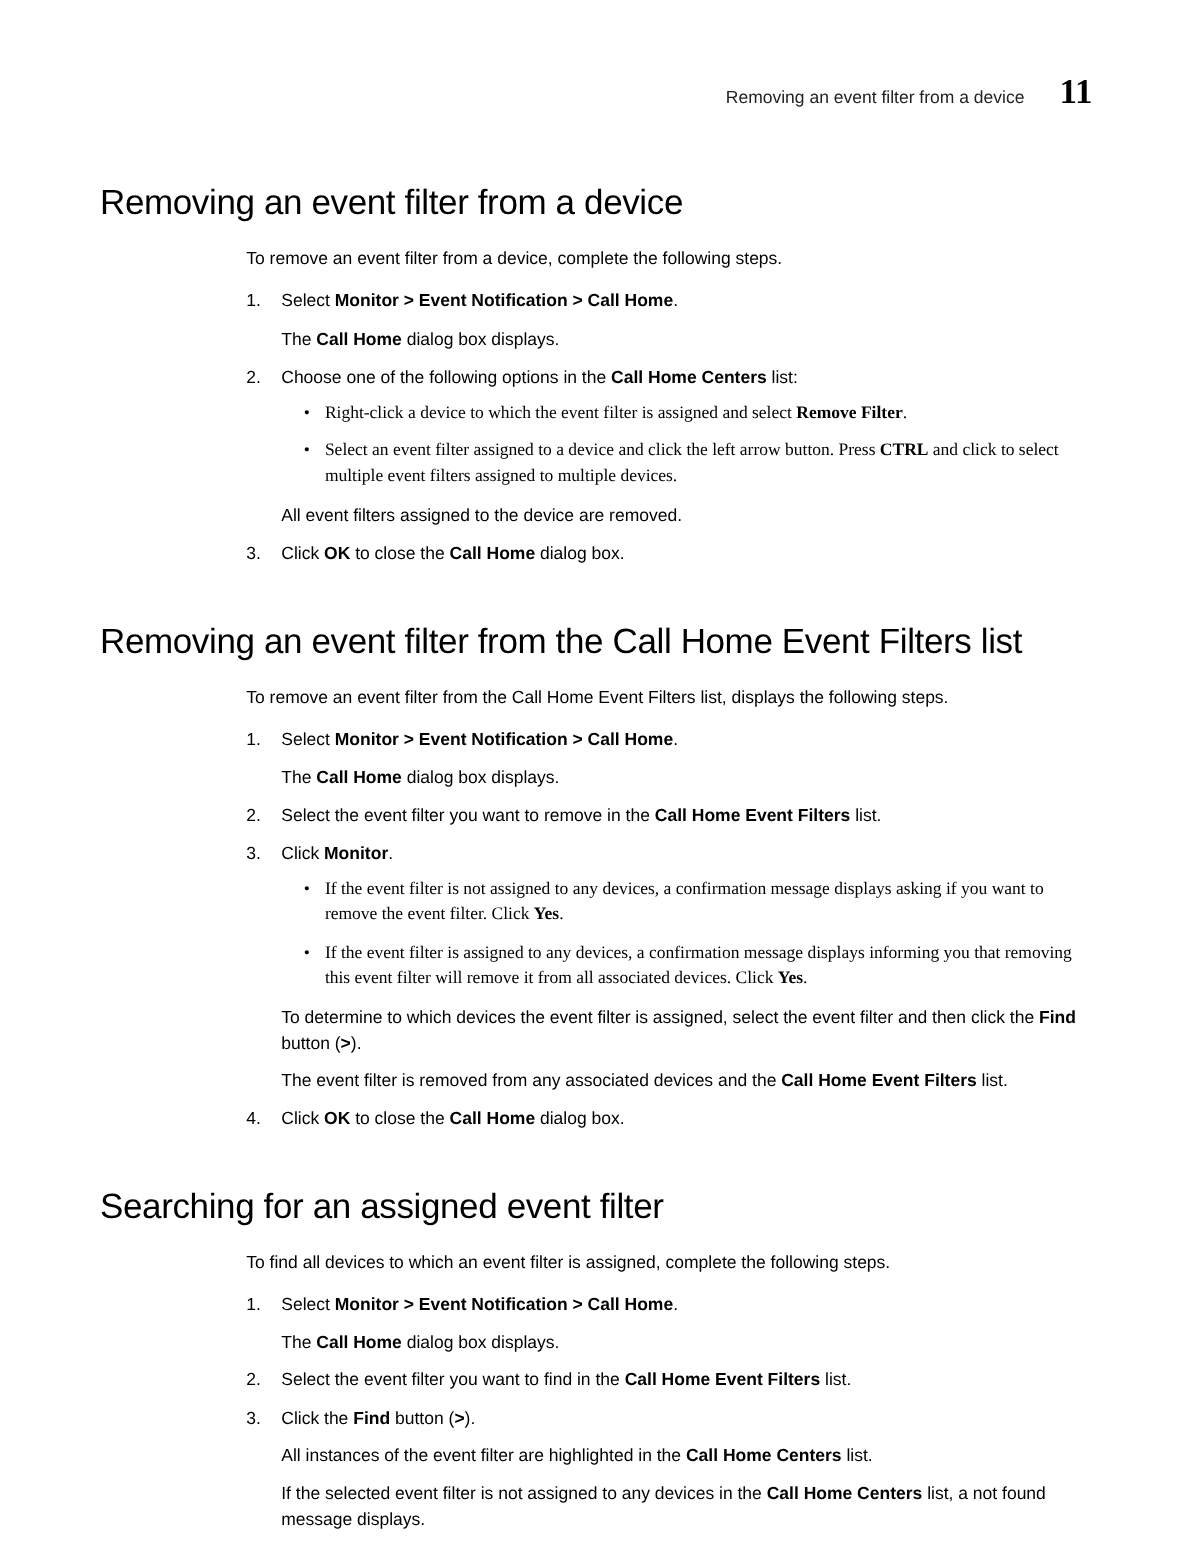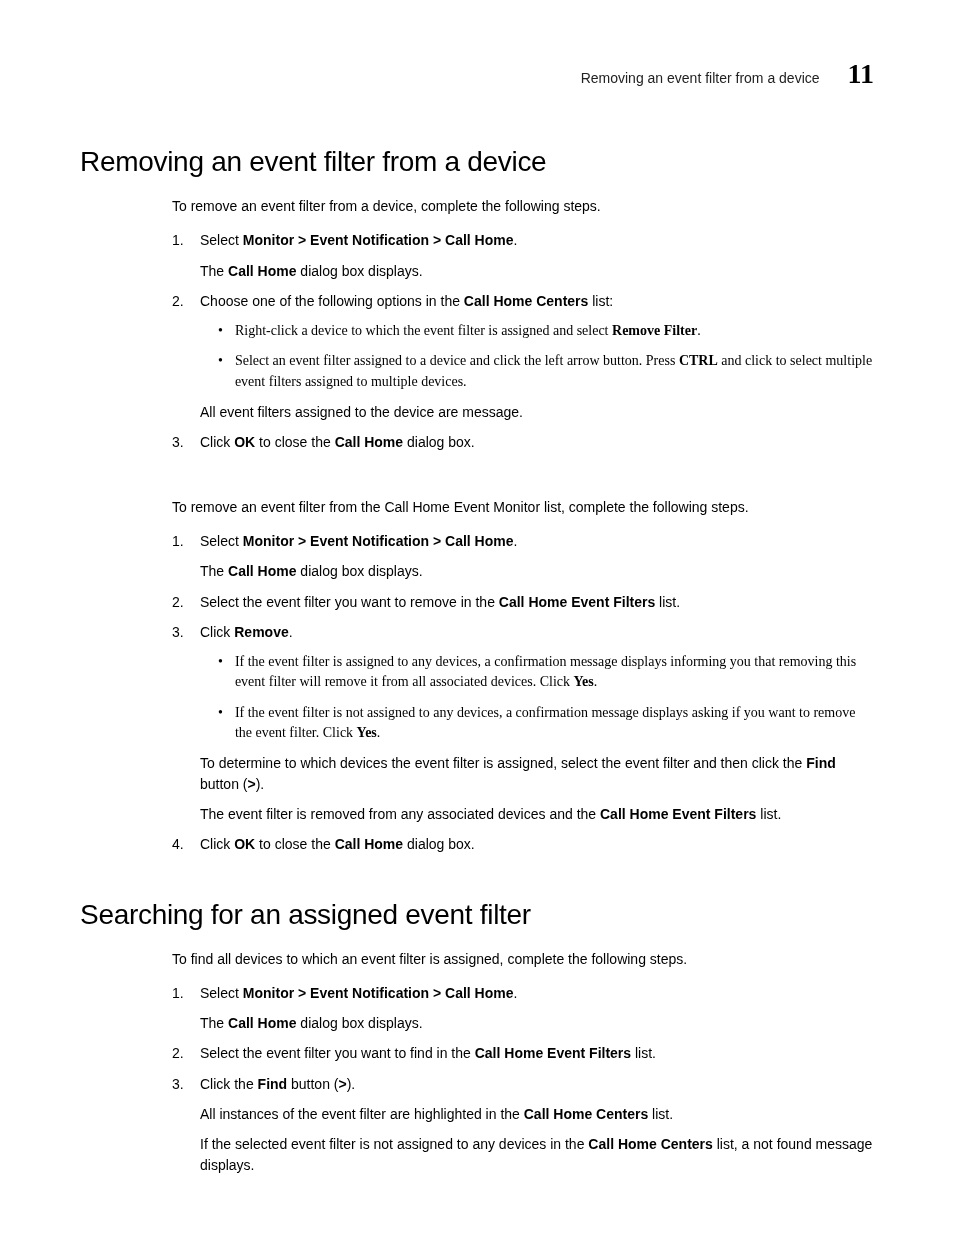--- a/index.html
+++ b/index.html
@@ -3,21 +3,21 @@
 <meta charset="utf-8">
 <style>
   * { box-sizing: border-box; margin: 0; padding: 0; }
   html, body { width: 954px; height: 1235px; background: #fff; font-family: Arial, Helvetica, sans-serif; color: #000; }
   .page { padding: 58px 80px 40px 80px; }
   .running-head { display: flex; justify-content: flex-end; align-items: baseline; gap: 28px; margin-bottom: 56px; }
   .running-head .rh-text { font-size: 14px; color: #222; }
   .running-head .rh-num { font-family: Georgia, 'Times New Roman', serif; font-size: 28px; font-weight: 700; text-align: right; }
   h1.section-title { font-family: Arial, Helvetica, sans-serif; font-weight: 400; font-size: 28px; font-stretch: condensed; letter-spacing: -0.3px; margin-bottom: 18px; }
   .section { margin-bottom: 44px; }
-  .indent { margin-left: 92px; }
+  .indent { margin-left: 117px; }
   p.intro { font-size: 14px; margin-bottom: 14px; line-height: 1.45; }
   ol.steps { list-style: none; font-size: 14px; }
   ol.steps > li { display: flex; gap: 10px; margin-bottom: 10px; line-height: 1.45; }
   ol.steps > li > .num { min-width: 18px; }
   ol.steps > li > .body { flex: 1; }
   ol.steps .after { margin-top: 10px; }
   ul.bullets { list-style: none; margin: 10px 0 0 18px; }
   ul.bullets > li { display: flex; gap: 12px; margin-bottom: 10px; line-height: 1.45; font-family: Liberation Serif, serif; }
   ul.bullets > li::before { content: "•"; font-size: 14px; line-height: 1.45; }
   .b { font-weight: 700; }
@@ -49,59 +49,60 @@
               <div class="body">
                 <div>Choose one of the following options in the <span class="b">Call Home Centers</span> list:</div>
                 <ul class="bullets">
                   <li>
                     <span>Right-click a device to which the event filter is assigned and select <span class="b">Remove Filter</span>.</span>
                   </li>
                   <li>
                     <span>Select an event filter assigned to a device and click the left arrow button. Press <span class="b">CTRL</span> and click to select multiple event filters assigned to multiple devices.</span>
                   </li>
                 </ul>
-                <p class="note after">All event filters assigned to the device are message.</p>
+                <p class="note after">All event filters assigned to the device are removed.</p>
               </div>
             </li>
             <li>
               <span class="num">3.</span>
               <div class="body">
                 <div>Click <span class="b">OK</span> to close the <span class="b">Call Home</span> dialog box.</div>
               </div>
             </li>
           </ol>
         </div>
       </div>
       <div class="section">
+        <h1 class="section-title">Removing an event filter from the Call Home Event Filters list</h1>
         <div class="indent">
-          <p class="intro">To remove an event filter from the Call Home Event Monitor list, complete the following steps.</p>
+          <p class="intro">To remove an event filter from the Call Home Event Filters list, displays the following steps.</p>
           <ol class="steps">
             <li>
               <span class="num">1.</span>
               <div class="body">
                 <div>Select <span class="b">Monitor &gt; Event Notification &gt; Call Home</span>.</div>
                 <p class="note after">The <span class="b">Call Home</span> dialog box displays.</p>
               </div>
             </li>
             <li>
               <span class="num">2.</span>
               <div class="body">
                 <div>Select the event filter you want to remove in the <span class="b">Call Home Event Filters</span> list.</div>
               </div>
             </li>
             <li>
               <span class="num">3.</span>
               <div class="body">
-                <div>Click <span class="b">Remove</span>.</div>
+                <div>Click <span class="b">Monitor</span>.</div>
                 <ul class="bullets">
                   <li>
-                    <span>If the event filter is assigned to any devices, a confirmation message displays informing you that removing this event filter will remove it from all associated devices. Click <span class="b">Yes</span>.</span>
+                    <span>If the event filter is not assigned to any devices, a confirmation message displays asking if you want to remove the event filter. Click <span class="b">Yes</span>.</span>
                   </li>
                   <li>
-                    <span>If the event filter is not assigned to any devices, a confirmation message displays asking if you want to remove the event filter. Click <span class="b">Yes</span>.</span>
+                    <span>If the event filter is assigned to any devices, a confirmation message displays informing you that removing this event filter will remove it from all associated devices. Click <span class="b">Yes</span>.</span>
                   </li>
                 </ul>
                 <p class="note after">To determine to which devices the event filter is assigned, select the event filter and then click the <span class="b">Find</span> button (<span class="b">&gt;</span>).</p>
                 <p class="note after">The event filter is removed from any associated devices and the <span class="b">Call Home Event Filters</span> list.</p>
               </div>
             </li>
             <li>
               <span class="num">4.</span>
               <div class="body">
                 <div>Click <span class="b">OK</span> to close the <span class="b">Call Home</span> dialog box.</div>

